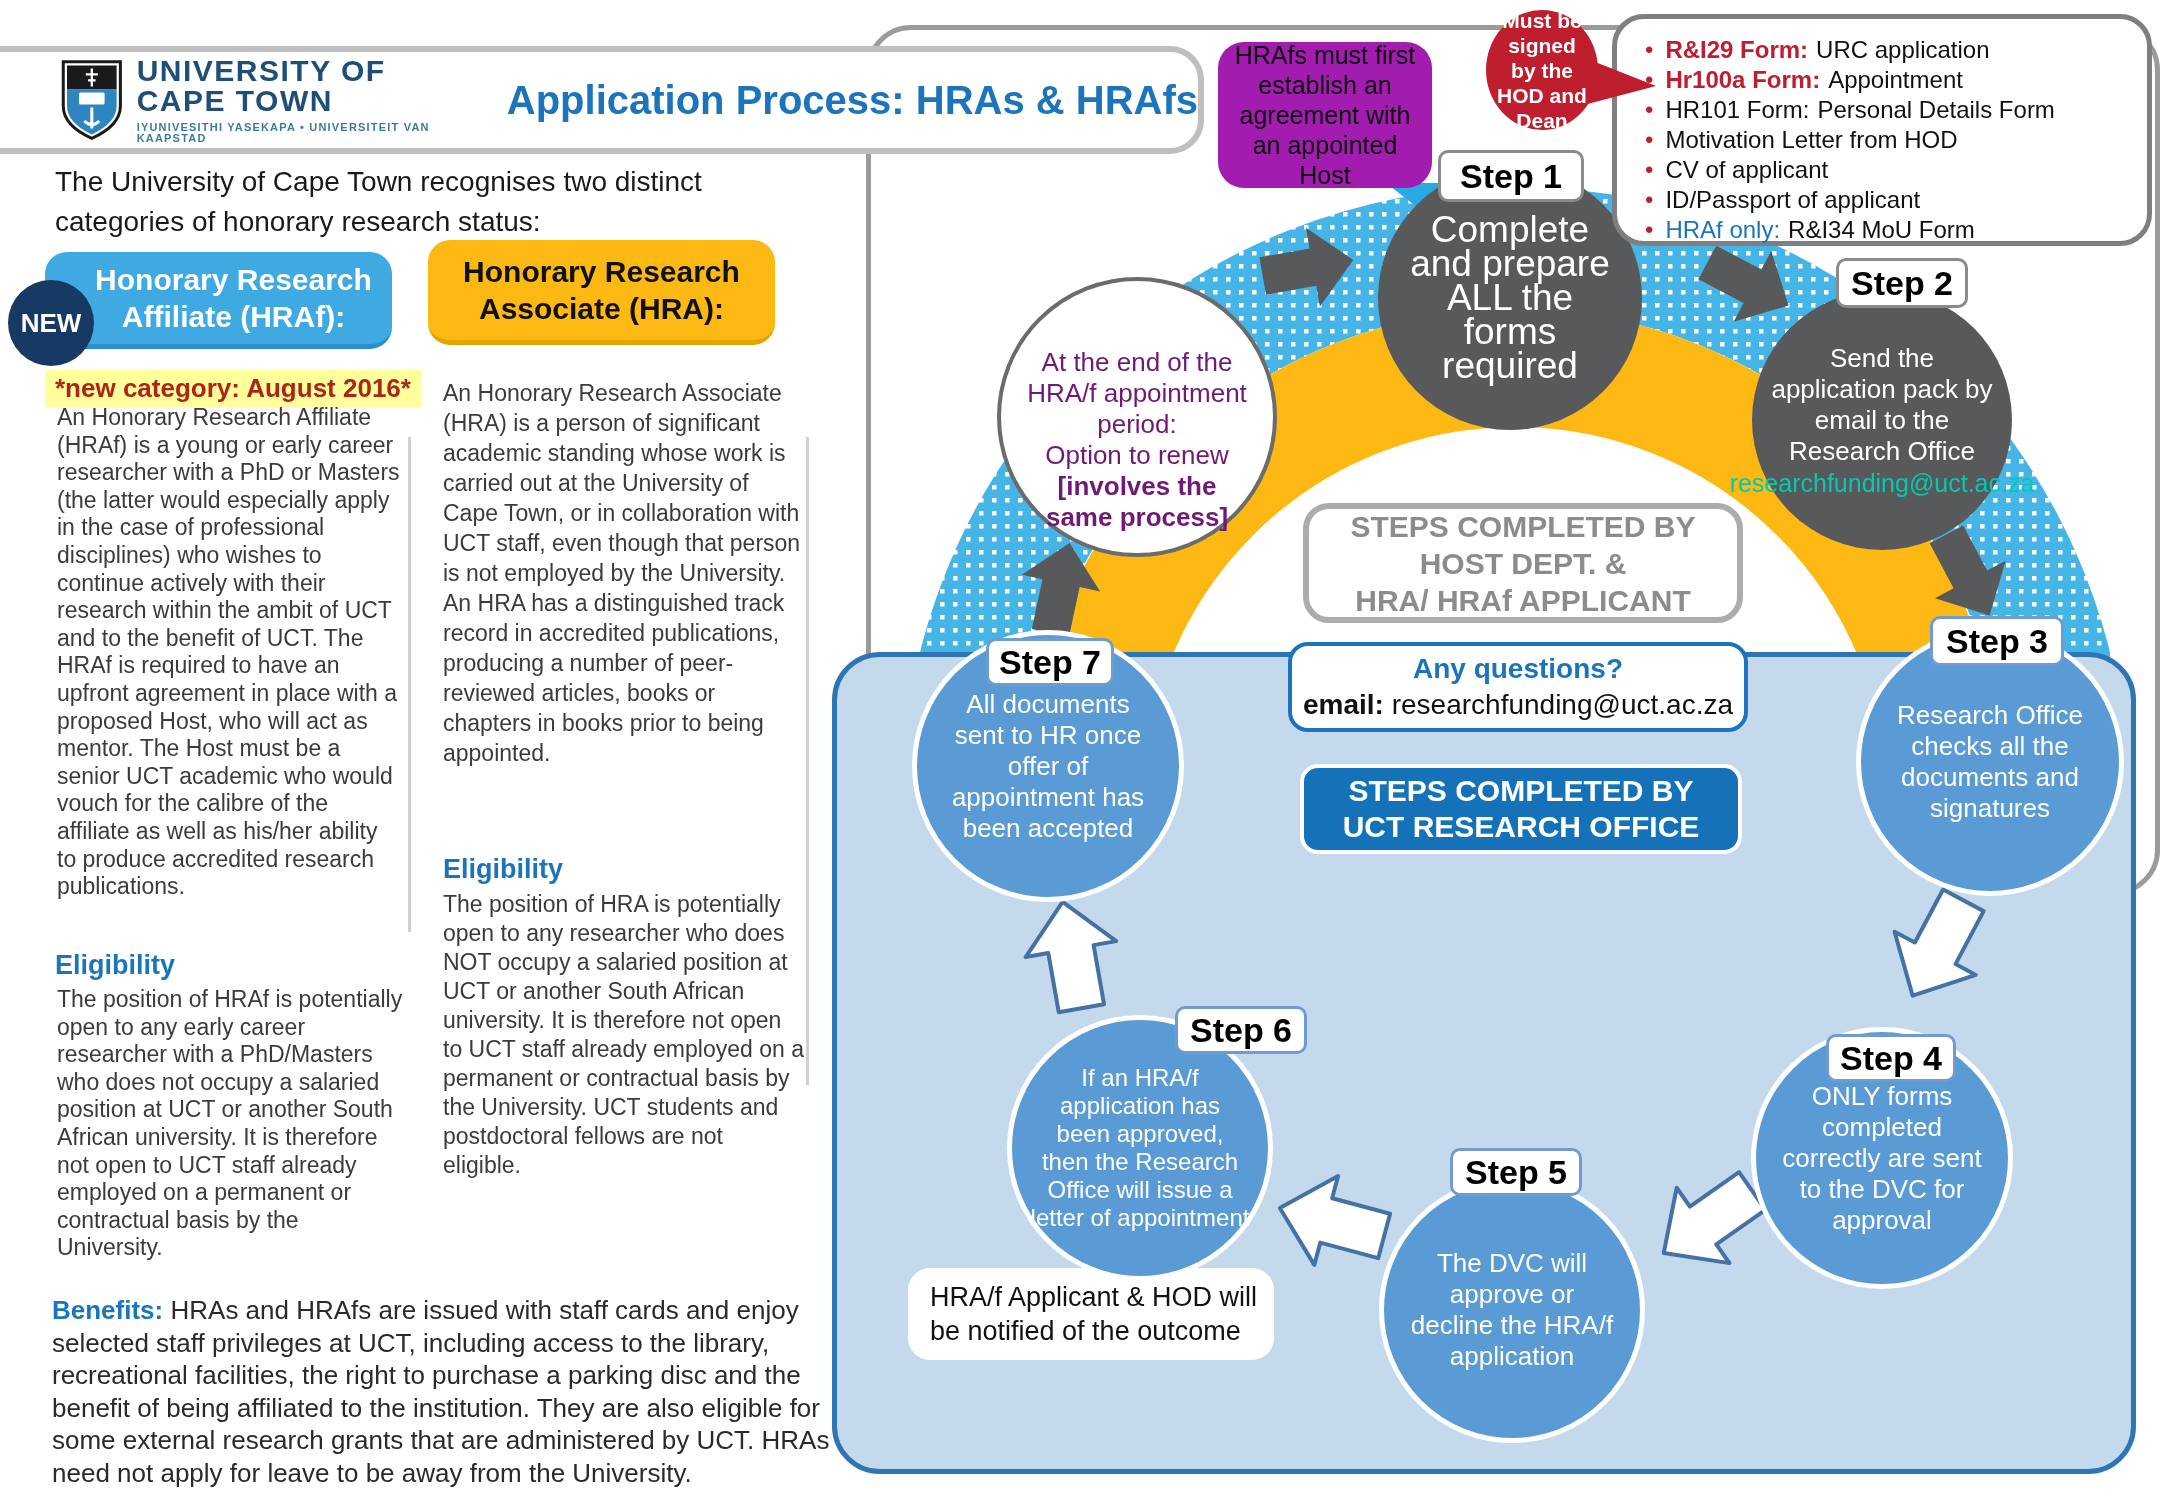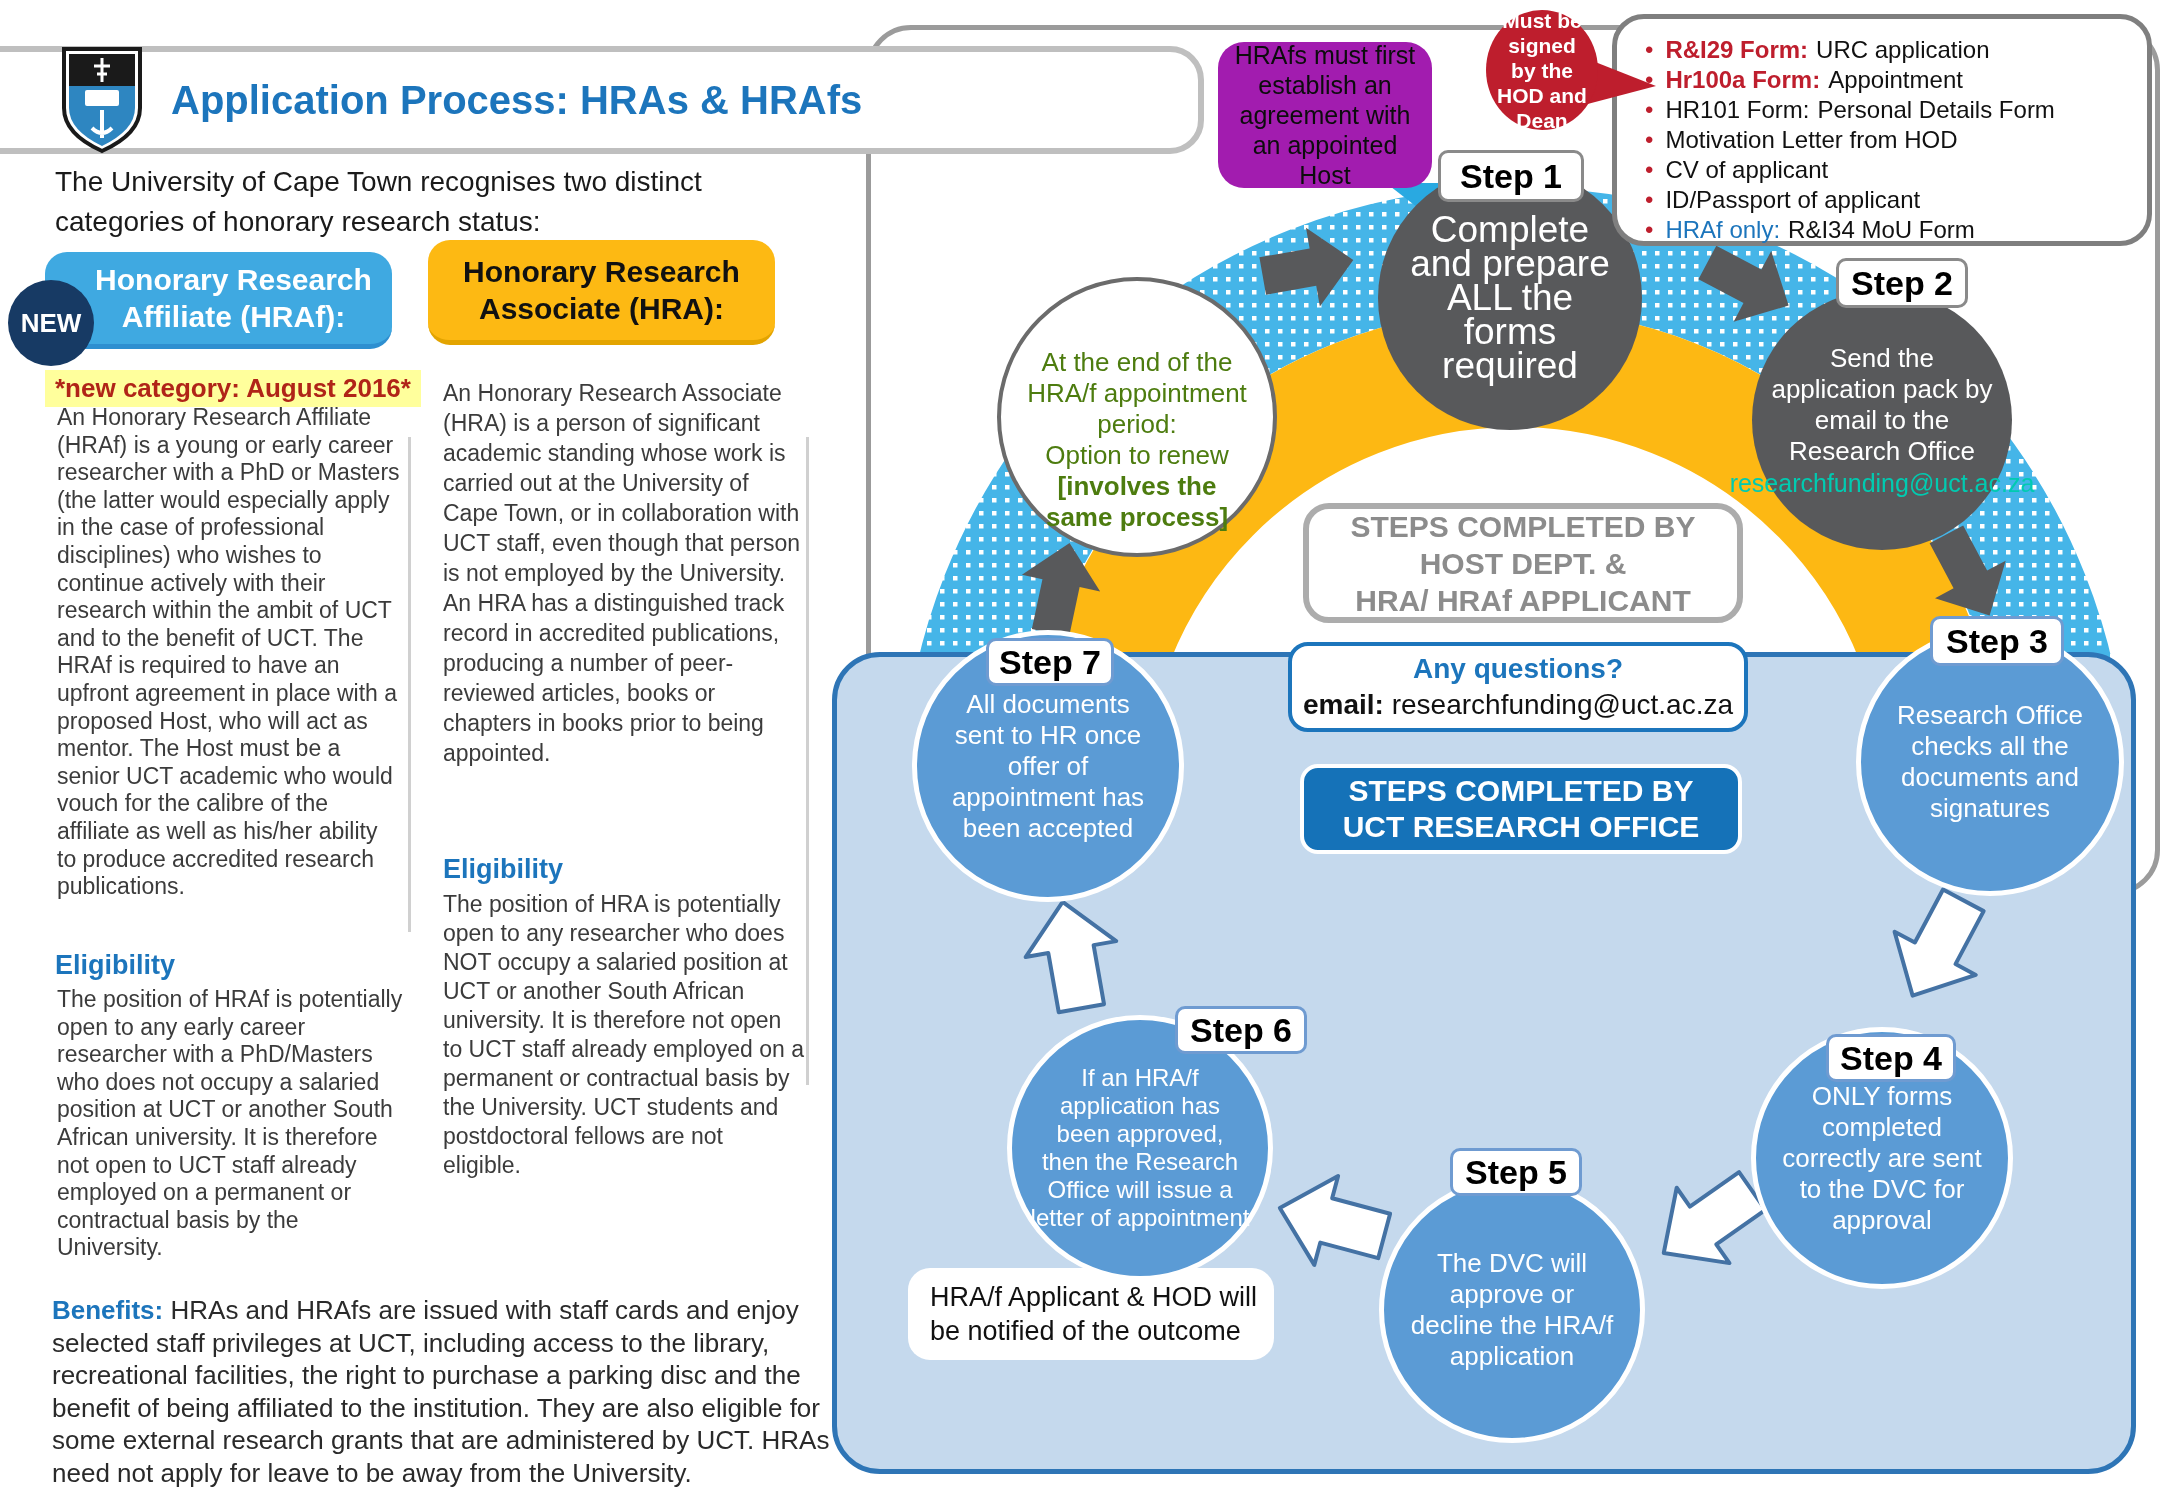--- a/index.html
+++ b/index.html
@@ -62,21 +62,21 @@
   .ctext{font-size:26px;line-height:31px;}
   .c1text{font-size:37px;line-height:34px;}
   .email-teal{font-size:25px;color:#00CBB1;margin-top:2px;}
   .step-label{position:absolute;background:#fff;border-radius:10px;font-weight:bold;font-size:34px;color:#000;
     display:flex;align-items:center;justify-content:center;z-index:30;box-sizing:border-box;}
   .step-label.g{border:3px solid #8a8a8a;}
   .step-label.b{border:3px solid #6f9bd1;}
 
   .renew{position:absolute;left:997px;top:277px;width:280px;height:280px;border-radius:50%;background:#fff;
     border:4px solid #6b6b6b;display:flex;align-items:center;justify-content:center;text-align:center;z-index:12;box-sizing:border-box;}
-  .renew .rt{width:228px;font-size:26px;line-height:31px;color:#4d7c0f;margin-top:46px;}
+  .renew .rt{width:228px;font-size:26px;line-height:31px;color:#701a75;margin-top:46px;}
   .renew .boldpart{font-weight:bold;}
 
   .bubble{position:absolute;left:1218px;top:42px;width:214px;height:146px;background:#a21caf;border-radius:26px;
     display:flex;align-items:center;justify-content:center;text-align:center;color:#0c0c0c;font-size:25px;
     line-height:30px;z-index:14;}
   .bubble-tail{position:absolute;left:1386px;top:183px;z-index:13;}
 
   .redblob{position:absolute;left:1486px;top:10px;width:112px;height:120px;background:#BE1E2D;border-radius:50%;
     display:flex;align-items:center;justify-content:center;text-align:center;color:#fff;font-weight:bold;
     font-size:21px;line-height:25px;z-index:52;}
@@ -235,20 +235,24 @@
   <div class="header-bar">
     <div class="logo-wrap">
       <svg width="82" height="108" viewBox="0 0 82 108">
         <path d="M3 3 H79 V62 Q79 88 41 105 Q3 88 3 62 Z" fill="#ffffff" stroke="#1a1a1a" stroke-width="4"></path>
         <path d="M8 8 H74 V40 H8 Z" fill="#1a1a1a"></path>
         <path d="M8 40 H74 V62 Q74 84 41 100 Q8 84 8 62 Z" fill="#2E86C1"></path>
         <rect x="24" y="44" width="34" height="16" rx="2" fill="#ffffff"></rect>
         <path d="M41 12 L41 36 M33 20 H49 M36 28 H46" stroke="#ffffff" stroke-width="3" fill="none"></path>
         <path d="M41 64 V92 M31 82 Q41 92 51 82" stroke="#ffffff" stroke-width="4" fill="none"></path>
       </svg>
+      <div class="logo-text">
+        <div class="logo-line1">UNIVERSITY OF CAPE TOWN</div>
+        <div class="logo-line2">IYUNIVESITHI YASEKAPA • UNIVERSITEIT VAN KAAPSTAD</div>
+      </div>
     </div>
     <div class="page-title">Application Process: HRAs &amp; HRAfs</div>
   </div>
 
   <div class="intro">The University of Cape Town recognises two distinct categories of honorary research status:</div>
   <div class="vline" style="left:408px;top:437px;height:495px"></div>
   <div class="vline" style="left:806px;top:437px;height:648px"></div>
 
   <div class="card-head blue">
     <span>Honorary Research Affiliate (HRAf):</span>

